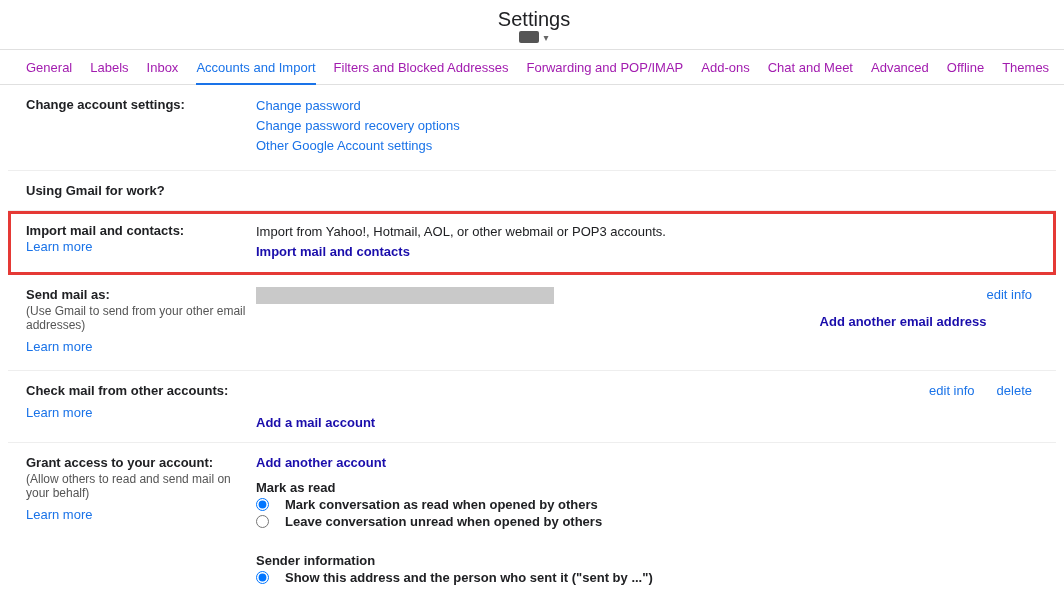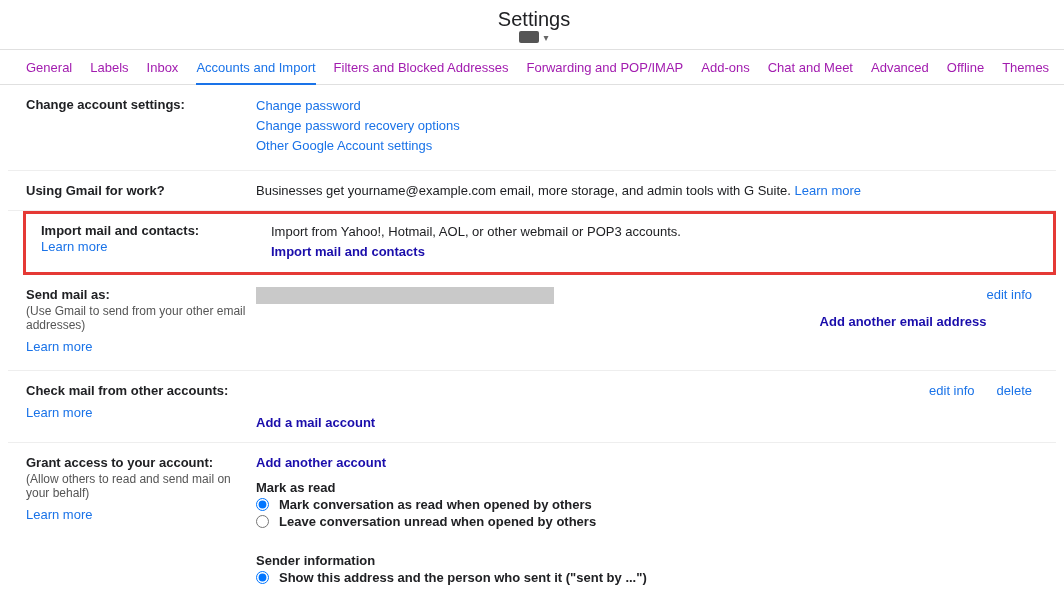--- a/index.html
+++ b/index.html
@@ -59,21 +59,21 @@
   .content {
     padding: 0 8px 0 8px;
   }
   .section {
     display: flex;
     padding: 12px 18px 12px 18px;
     border-bottom: 1px solid #eee;
   }
   .section.highlighted {
     border: 3px solid #e53935;
-    margin: 0 0 0 15px;
+    margin: 0 0 0 0;
     padding: 9px 15px;
   }
   .section-left {
     width: 230px;
     flex-shrink: 0;
   }
   .section-right {
     flex: 1;
     display: flex;
     align-items: flex-start;
@@ -111,21 +111,21 @@
   .gray-box {
     width: 298px;
     height: 17px;
     background: #c9c9c9;
     display: inline-block;
     vertical-align: top;
   }
   .radio-row {
     display: flex;
     align-items: center;
-    gap: 10px;
+    gap: 16px;
     margin: 2px 0;
   }
   .radio-row input { margin: 0; }
   .radio-row label { font-weight: bold; }
   .group-title {
     font-weight: bold;
     margin-top: 24px;
     margin-bottom: 2px;
   }
   .group-title.first { margin-top: 10px; }
@@ -169,25 +169,20 @@
         <div class="line"><span class="link">Change password recovery options</span></div>
         <div class="line"><span class="link">Other Google Account settings</span></div>
       </div>
     </div>
   </div>
 
   <div class="section">
     <div class="section-left">
       <div class="section-title">Using Gmail for work?</div>
     </div>
-    <div class="section-right">
-      <div class="section-main">
-        <span>Businesses get yourname@example.com email, more storage, and admin tools with G Suite. </span><span class="link">Learn more</span>
-      </div>
-    </div>
   </div>
 
   <div class="section highlighted">
     <div class="section-left">
       <div class="section-title">Import mail and contacts:</div>
       <div class="line"><span class="link">Learn more</span></div>
     </div>
     <div class="section-right">
       <div class="section-main">
         <div class="line">Import from Yahoo!, Hotmail, AOL, or other webmail or POP3 accounts.</div>

